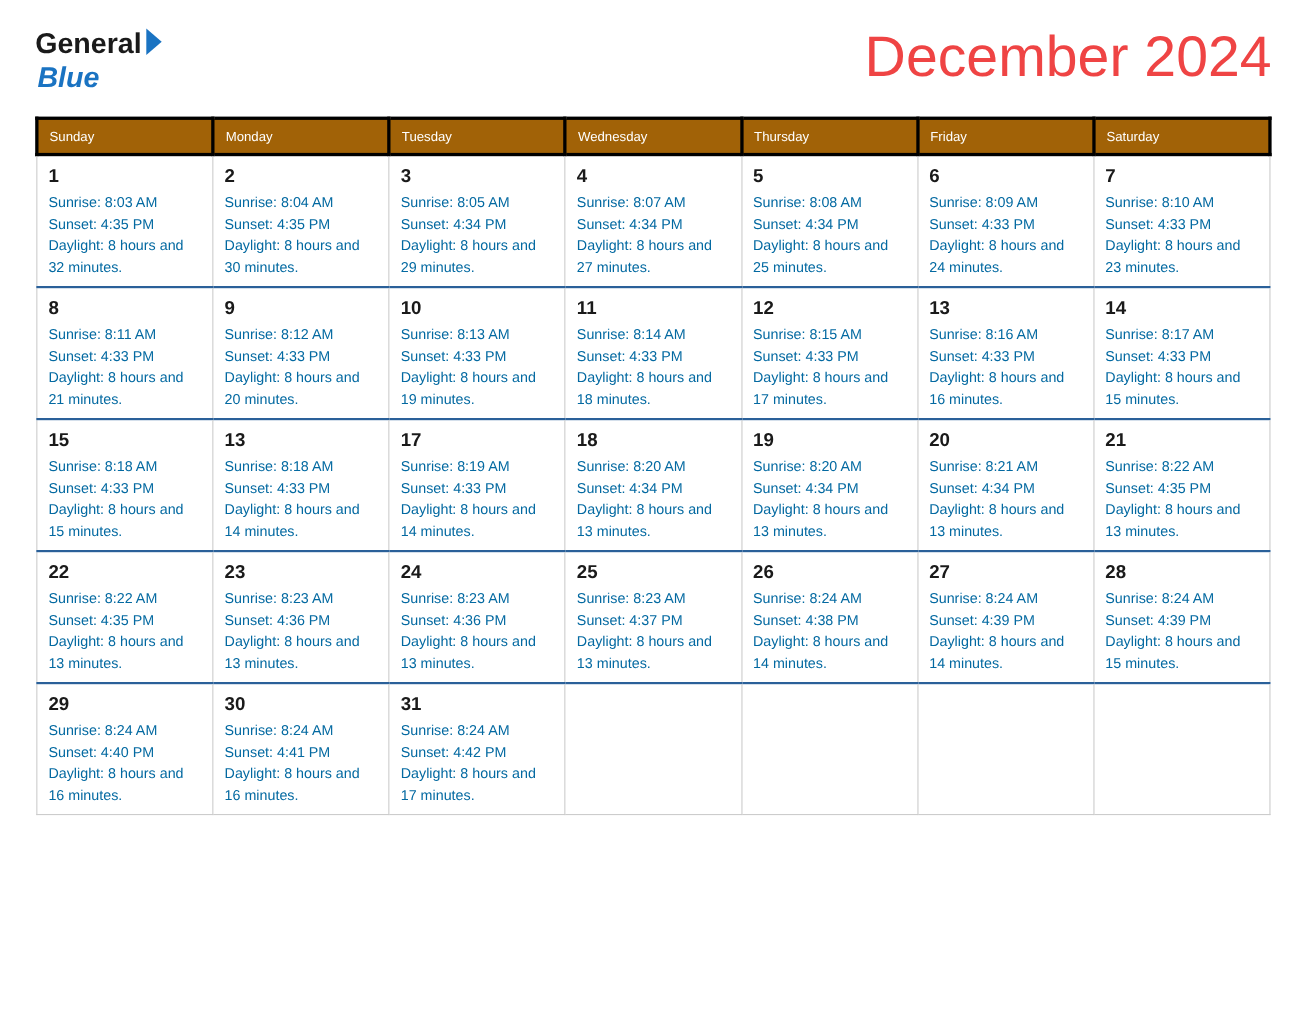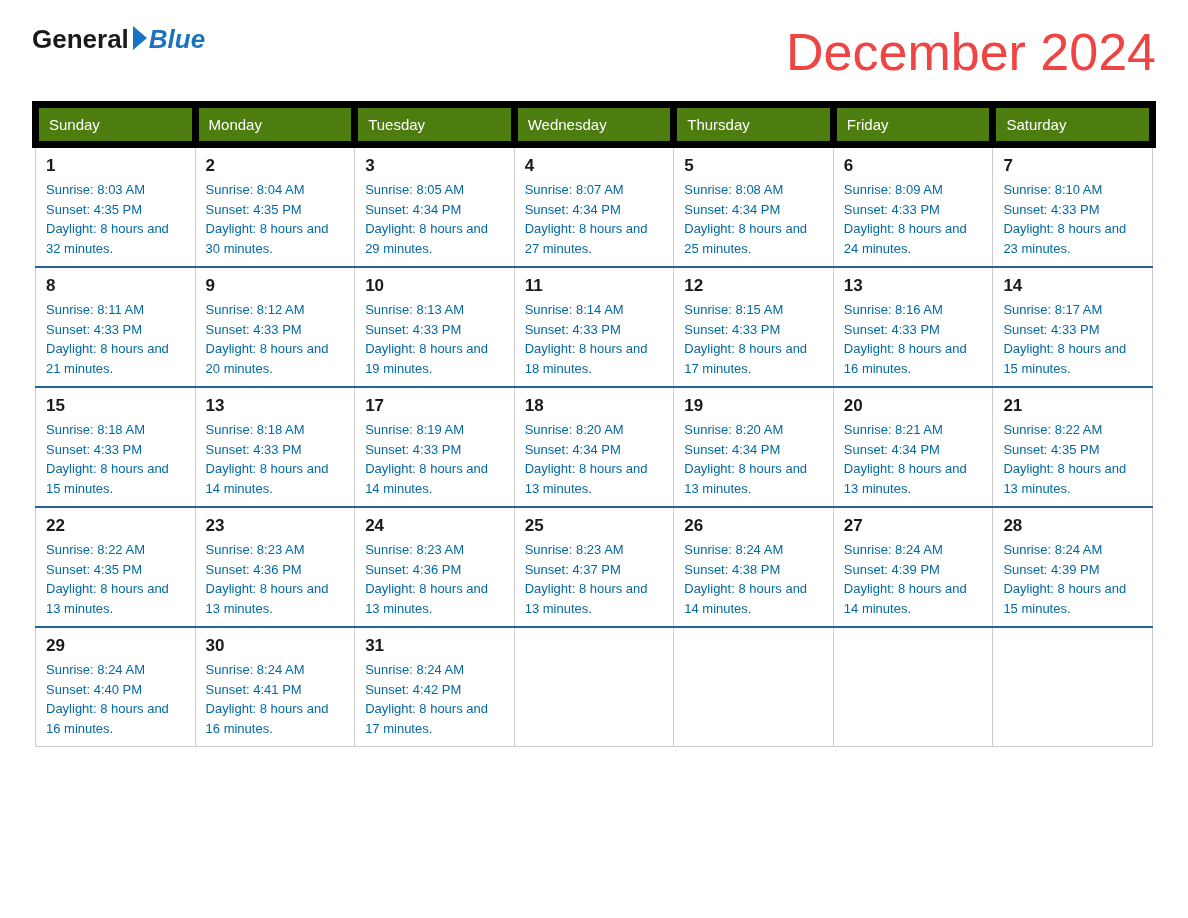--- a/index.html
+++ b/index.html
@@ -25,21 +25,21 @@
       width: 0;
       height: 0;
       border-left: 14px solid #1a73c2;
       border-top: 12px solid transparent;
       border-bottom: 12px solid transparent;
       margin-left: 4px;
       margin-top: -4px;
     }
     .logo-wrapper {
       display: flex;
-      flex-direction: row;
+      flex-direction: column;
     }
     .logo-line1 {
       display: flex;
       align-items: center;
     }
     .logo-line2 {
       font-size: 26px;
       font-weight: bold;
       color: #1a73c2;
       margin-left: 2px;
@@ -58,27 +58,27 @@
       font-size: 22px;
       color: #444;
       margin-top: 4px;
     }
     .calendar {
       width: 100%;
       border-collapse: collapse;
       border: 1px solid #aaa;
     }
     .calendar thead tr th {
-      background-color: #4d7c0f;
+      background-color: #a16207;
       color: #fff;
       padding: 8px 10px;
-      font-size: 15px;
+      font-size: 12px;
       font-weight: normal;
       text-align: left;
-      border: 7px solid #000000;
+      border: 3px solid #000000;
     }
     .calendar tbody tr td {
       border: 1px solid #ccc;
       vertical-align: top;
       padding: 8px 10px;
       width: 14.28%;
       min-height: 90px;
     }
     .day-number {
       font-size: 17px;

